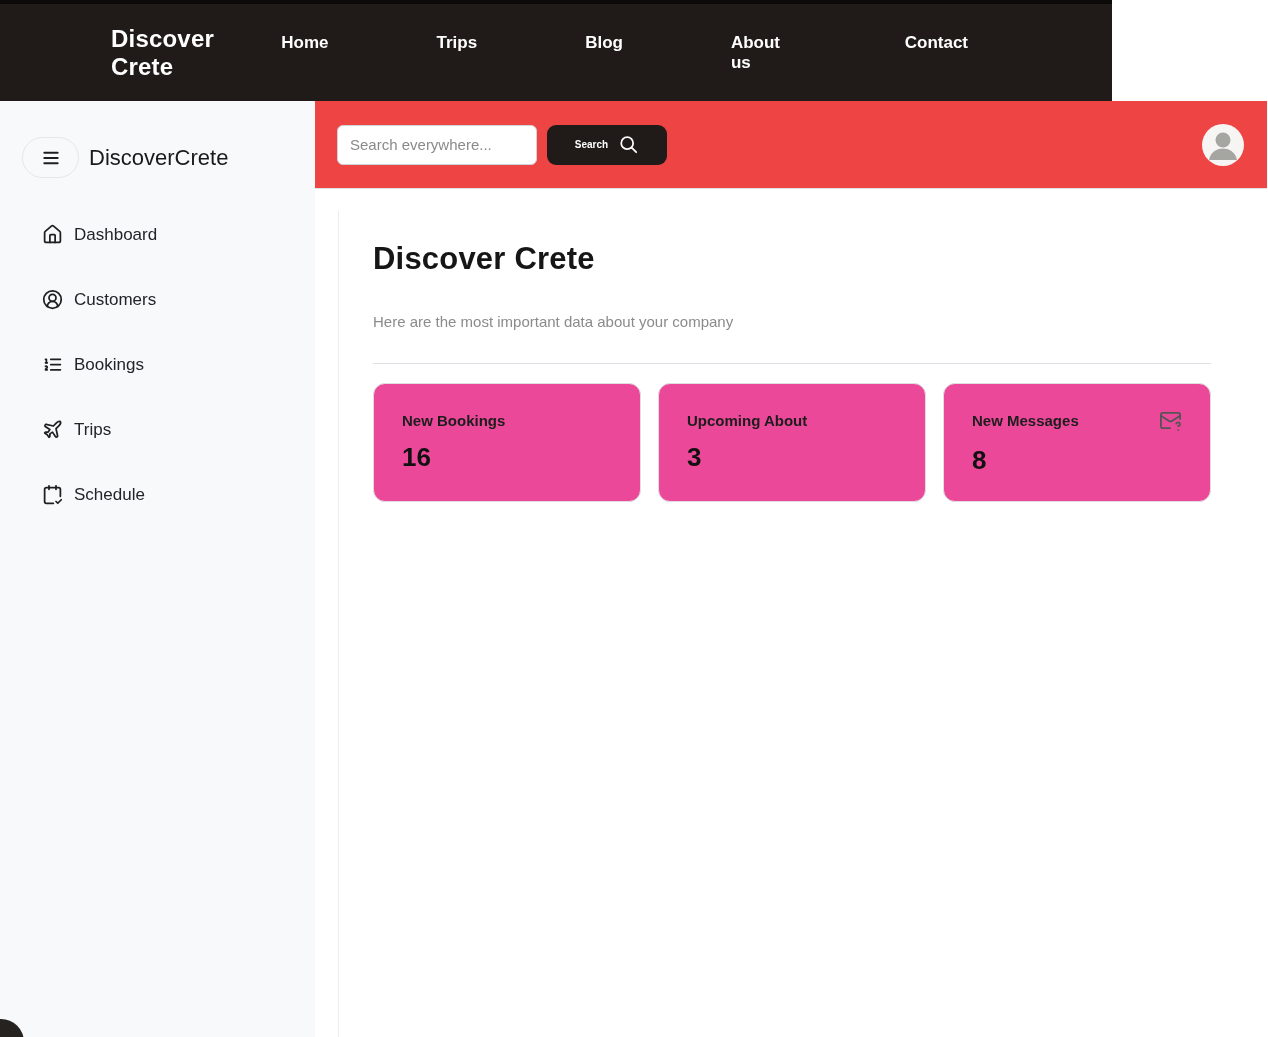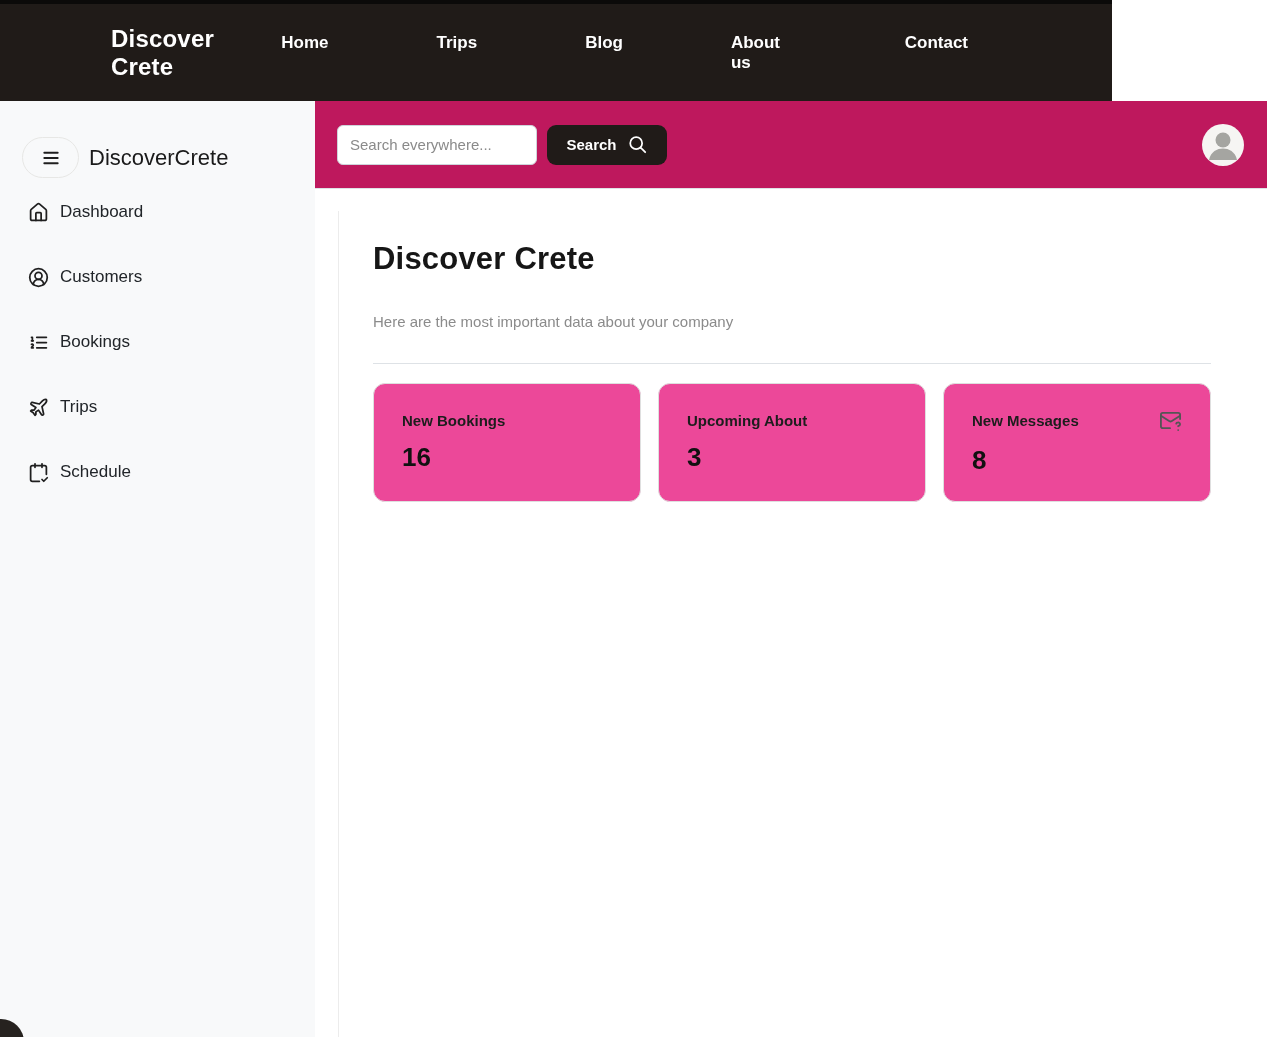--- a/index.html
+++ b/index.html
@@ -17,35 +17,35 @@
   
   .body-row { display:flex; height:936px; }
 
   
   .sidebar { width:315px; background:#f8f9fa; flex:0 0 auto; }
   .sidebar-header { display:flex; align-items:center; margin:36px 0 0 22px; }
   .hamburger-btn { width:57px; height:41px; border-radius:21px; border:1px solid #e7e7e5;
     background:#f8f9fa; display:flex; align-items:center; justify-content:center; cursor:pointer; }
   .sidebar-brand { font-size:22px; font-weight:500; color:#1a1a1a; margin-left:10px; }
   .sidebar-nav { margin-top:24px; display:flex; flex-direction:column; }
-  .side-item { display:flex; height:65px; padding-left:28px;
+  .side-item { display:flex; align-items:center; height:65px; padding-left:42px;
     text-decoration:none; color:#212529; cursor:pointer; }
   .side-item .side-icon { width:21px; height:21px; display:flex; color:#1f1f1f; }
   .side-item .side-label { font-size:17px; margin-left:11px; }
 
   
   .main-col { flex:1; display:flex; flex-direction:column; }
-  .search-header { height:88px; background:#be185d; border-bottom:1px solid #dee2e6;
+  .search-header { height:88px; background:#ef4444; border-bottom:1px solid #dee2e6;
     display:flex; align-items:center; padding:0 23px 0 22px; }
   .search-input { width:200px; height:40px; border:1px solid #ced4da; border-radius:6px;
     background:#fff; padding:0 12px; font-size:15px; color:#212529; outline:none;
     font-family:"Liberation Sans", sans-serif; }
   .search-input::placeholder { color:#8a8a8a; }
   .search-btn { margin-left:10px; width:120px; height:40px; border:none; border-radius:9px;
-    background:#201b18; color:#fff; font-size:15px; font-weight:700; display:flex;
+    background:#201b18; color:#fff; font-size:10px; font-weight:700; display:flex;
     align-items:center; justify-content:center; gap:10px; cursor:pointer;
     font-family:"Liberation Sans", sans-serif; }
   .avatar { margin-left:auto; width:42px; height:42px; border-radius:50%;
     background:#f6f5f3; overflow:hidden; cursor:pointer; }
 
   
   .content { flex:1; background:#fff; }
   .content-inner { margin-left:23px; margin-top:22px; height:calc(100% - 22px);
     border-left:1px solid #ececec; padding:30px 56px 0 34px; }
   h1.title { font-size:31px; font-weight:700; color:#161616; letter-spacing:.2px; }

